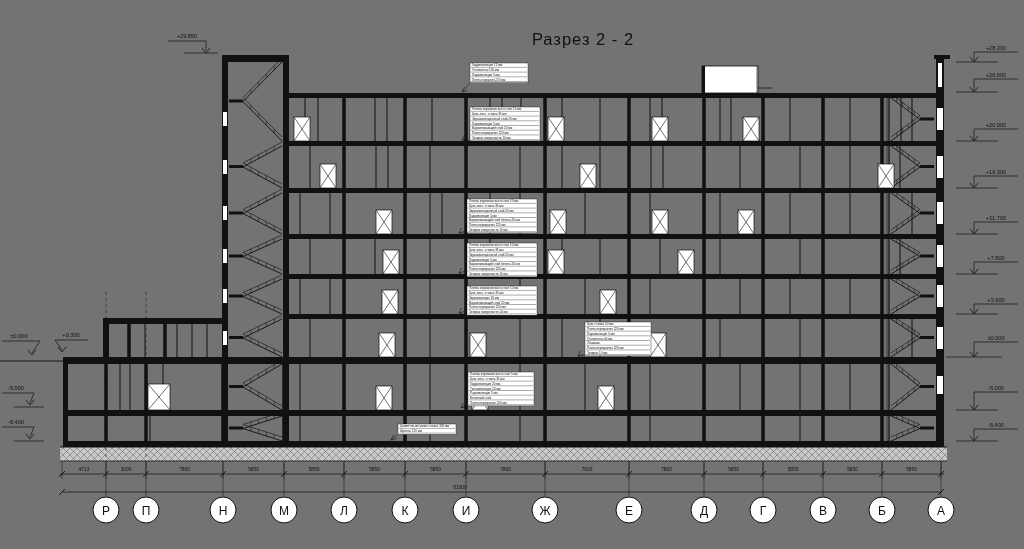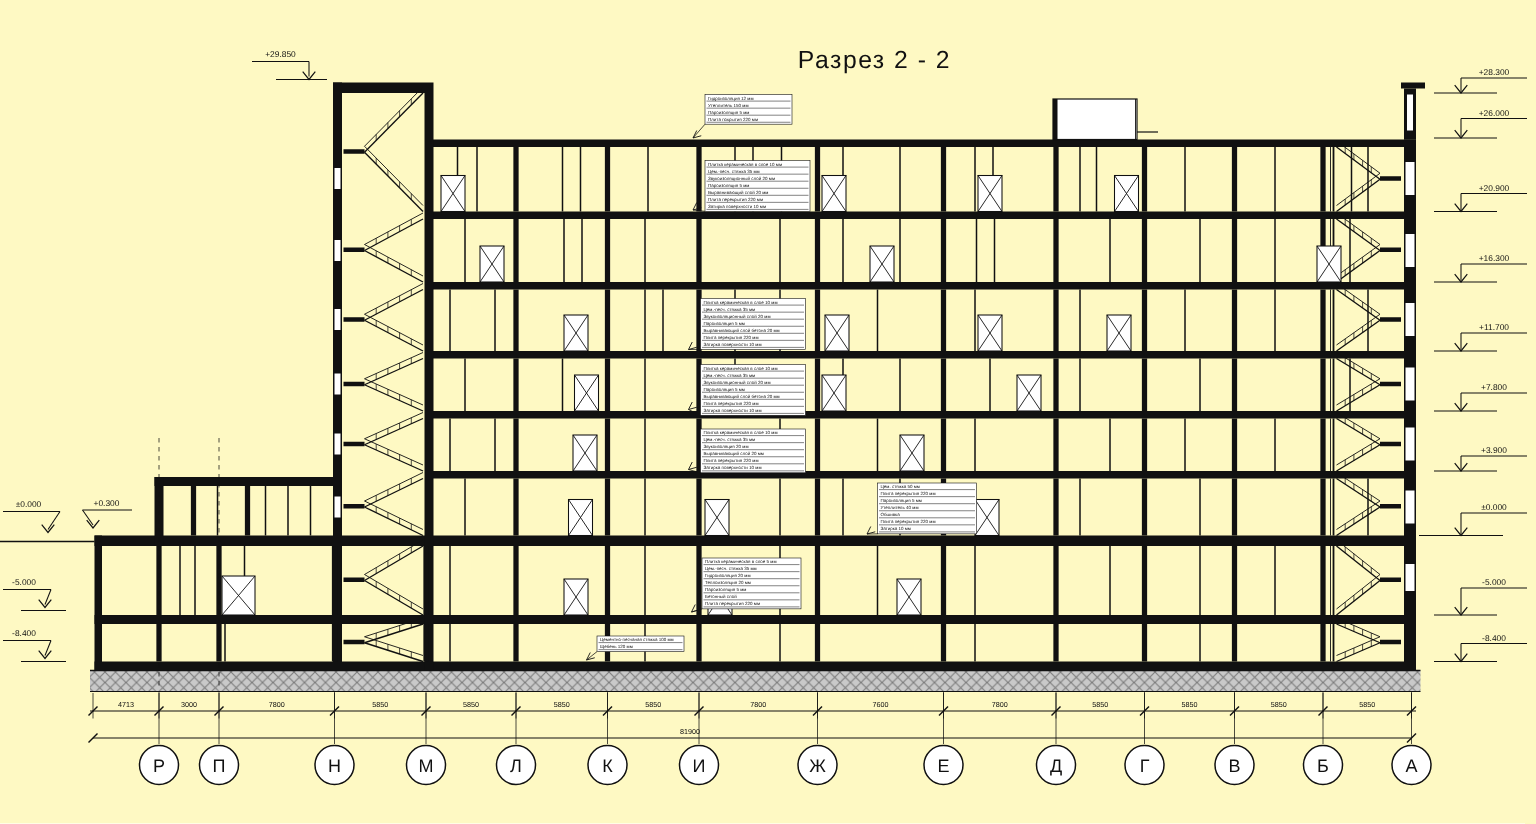--- a/index.html
+++ b/index.html
@@ -1,17 +1,17 @@
 <!DOCTYPE html>
 <html><head>
 <meta charset="utf-8">
 <style>
   html,body{margin:0;padding:0;background:#fff;}
   .stage{
-    position:relative;width:1024px;height:549px;background:#fef9c3;overflow:hidden;
+    position:relative;width:1024px;height:549px;background:#737373;overflow:hidden;
     font-family:"Liberation Sans", sans-serif;
   }
   svg{position:absolute;left:0;top:0;}
   text{fill:#111;}
   .title-text{font-size:16.5px;letter-spacing:1px;}
   .elev-text{font-size:5.6px;}
   .dim-text{font-size:4.8px;}
   .axis-text{font-size:12px;}
   .co-text{font-size:3px;}
 </style>

